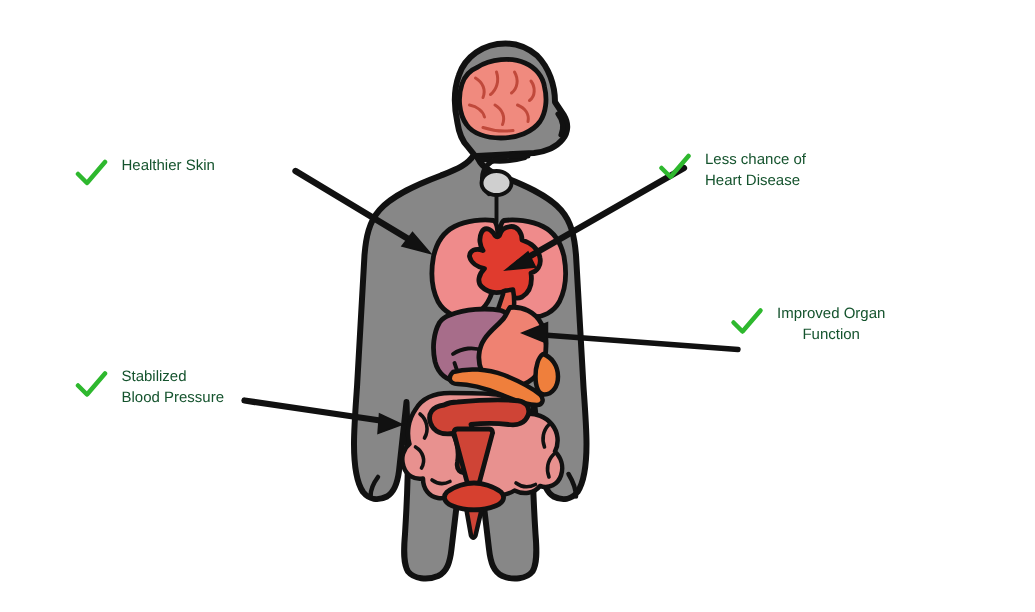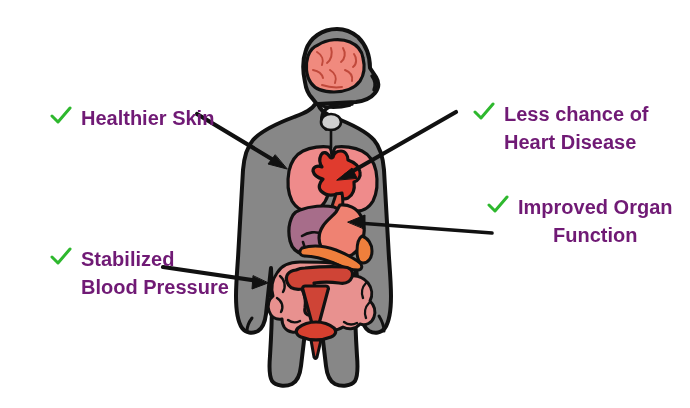--- a/index.html
+++ b/index.html
@@ -23,35 +23,35 @@
     height: 408px;
   }
   .callout {
     position: absolute;
     display: flex;
     align-items: flex-start;
     gap: 9px;
   }
   .callout-text {
     font-family: "Liberation Sans", sans-serif;
-    font-weight: bold;
-    font-size: 20px;
+    font-weight: normal;
+    font-size: 10px;
     line-height: 1.42;
-    color: #701a75;
+    color: #14532d;
     white-space: pre-line;
   }
   .check {
     flex: 0 0 auto;
     width: 22px;
     height: 20px;
     margin-top: 2px;
   }
   #callout-healthier-skin { left: 50px; top: 104px; }
-  #callout-heart-disease  { left: 473px; top: 100px; }
-  #callout-organ-function { left: 487px; top: 193px; }
+  #callout-heart-disease  { left: 439px; top: 100px; }
+  #callout-organ-function { left: 487px; top: 203px; }
   #callout-blood-pressure { left: 50px; top: 245px; }
   #callout-organ-function .callout-text { text-align: center; }
   #callout-heart-disease .callout-text  { text-align: left; }
   #callout-blood-pressure .callout-text { text-align: left; }
 </style>
 </head>
 <body>
 
 <div id="canvas">
 

